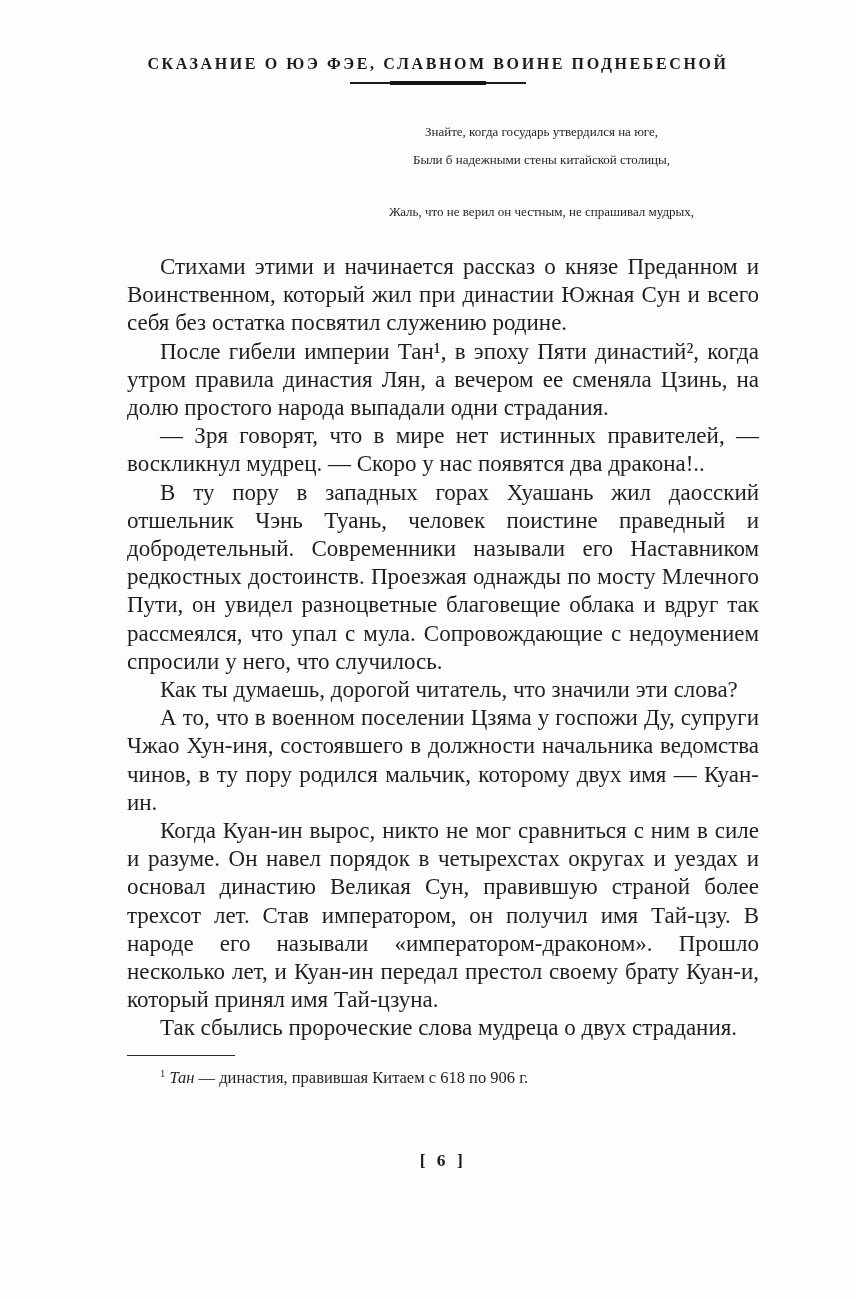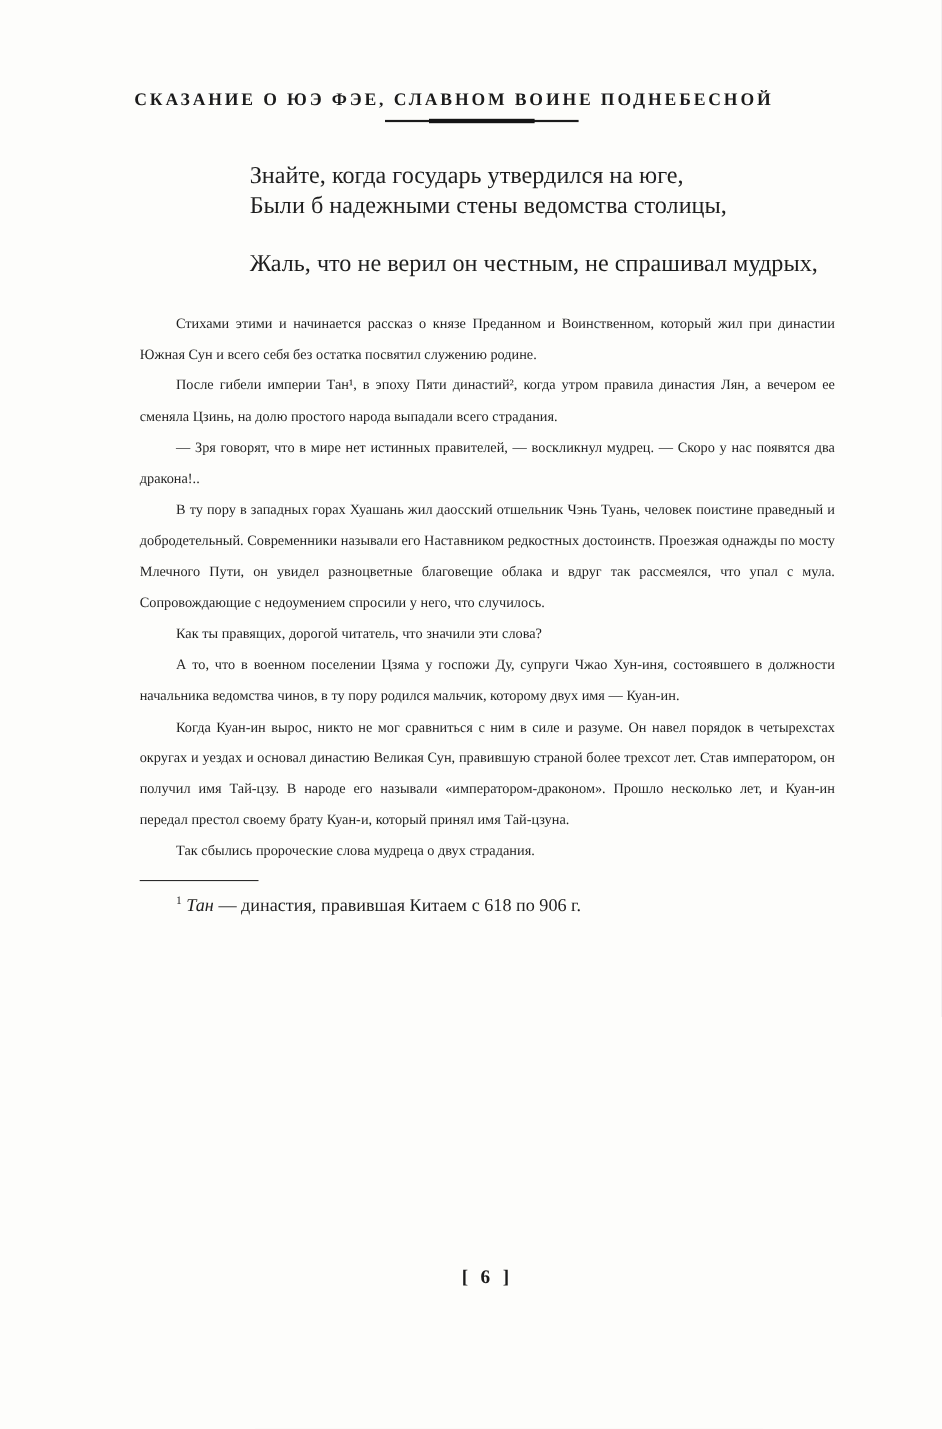--- a/index.html
+++ b/index.html
@@ -11,24 +11,24 @@
     position: relative;
     width: 856px;
     height: 1299px;
     margin: 0 auto;
     background: #fdfdfb;
     color: #1f1f1f;
     font-family: "Liberation Serif", "DejaVu Serif", serif;
     overflow: hidden;
   }
   .page-header {
-    padding-top: 81px;
+    padding-top: 54px;
     width: 632px;
     margin-left: 122px;
-    text-align: left;
+    text-align: center;
   }
   .title {
     font-size: 16px;
     font-weight: bold;
     letter-spacing: 2.6px;
     line-height: 20px;
     white-space: nowrap;
     color: #1b1b1b;
   }
   .rule {
@@ -48,33 +48,34 @@
   .rule-thick {
     position: absolute;
     top: 0;
     left: 40px;
     right: 40px;
     height: 4px;
     background: #151515;
   }
   .poem {
     margin: 32px 0 0 227px;
-    font-size: 22px;
+    font-size: 13px;
     line-height: 28px;
+    text-align: center;
   }
   .stanza + .stanza {
     margin-top: 24px;
   }
   .poem-line {
     white-space: nowrap;
   }
   .body-text {
     width: 632px;
     margin: 27px 0 12px 127px;
-    font-size: 13px;
+    font-size: 23px;
     line-height: 28.2px;
     text-align: justify;
   }
   .body-text p {
     margin: 0;
     text-indent: 33px;
   }
   .footnotes {
     width: 632px;
     margin: 12px 0 12px 127px;
@@ -122,33 +123,33 @@
     <div class="title">СКАЗАНИЕ О ЮЭ ФЭЕ, СЛАВНОМ ВОИНЕ ПОДНЕБЕСНОЙ</div>
     <div class="rule">
       <div class="rule-thin"></div>
       <div class="rule-thick"></div>
     </div>
   </header>
 
   <section class="poem">
     <div class="stanza">
       <div class="poem-line">Знайте, когда государь утвердился на юге,</div>
-      <div class="poem-line">Были б надежными стены ведомства столицы,</div>
+      <div class="poem-line">Были б надежными стены китайской столицы,</div>
     </div>
     <div class="stanza">
       <div class="poem-line">Жаль, что не верил он честным, не спрашивал мудрых,</div>
     </div>
   </section>
 
   <section class="body-text">
     <p>Стихами этими и начинается рассказ о князе Преданном и Воинственном, который жил при династии Южная Сун и всего себя без остатка посвятил служению родине.</p>
-    <p>После гибели империи Тан¹, в эпоху Пяти династий², когда утром правила династия Лян, а вечером ее сменяла Цзинь, на долю простого народа выпадали всего страдания.</p>
+    <p>После гибели империи Тан¹, в эпоху Пяти династий², когда утром правила династия Лян, а вечером ее сменяла Цзинь, на долю простого народа выпадали одни страдания.</p>
     <p>— Зря говорят, что в мире нет истинных правителей, — воскликнул мудрец. — Скоро у нас появятся два дракона!..</p>
     <p>В ту пору в западных горах Хуашань жил даосский отшельник Чэнь Туань, человек поистине праведный и добродетельный. Современники называли его Наставником редкостных достоинств. Проезжая однажды по мосту Млечного Пути, он увидел разноцветные благовещие облака и вдруг так рассмеялся, что упал с мула. Сопровождающие с недоумением спросили у него, что случилось.</p>
-    <p>Как ты правящих, дорогой читатель, что значили эти слова?</p>
+    <p>Как ты думаешь, дорогой читатель, что значили эти слова?</p>
     <p>А то, что в военном поселении Цзяма у госпожи Ду, супруги Чжао Хун-иня, состоявшего в должности начальника ведомства чинов, в ту пору родился мальчик, которому двух имя — Куан-ин.</p>
     <p>Когда Куан-ин вырос, никто не мог сравниться с ним в силе и разуме. Он навел порядок в четырехстах округах и уездах и основал династию Великая Сун, правившую страной более трехсот лет. Став императором, он получил имя Тай-цзу. В народе его называли «императором-драконом». Прошло несколько лет, и Куан-ин передал престол своему брату Куан-и, который принял имя Тай-цзуна.</p>
     <p>Так сбылись пророческие слова мудреца о двух страдания.</p>
   </section>
 
   <section class="footnotes">
     <div class="fn-rule"></div>
     <p class="footnote">
       <sup>1</sup>
       <span class="fn-term">Тан</span>

